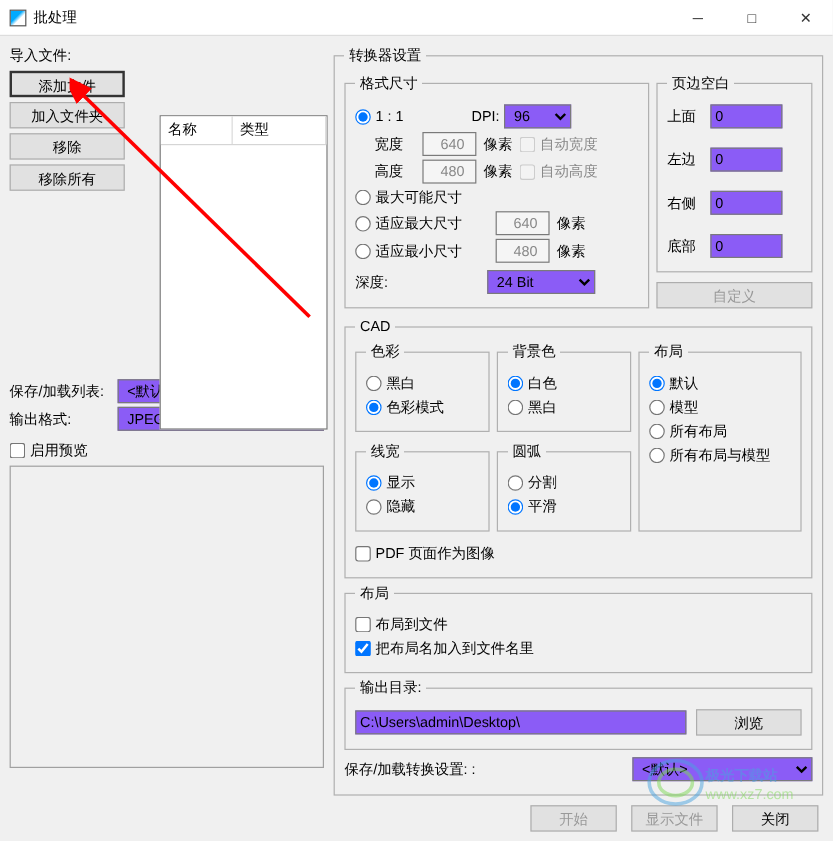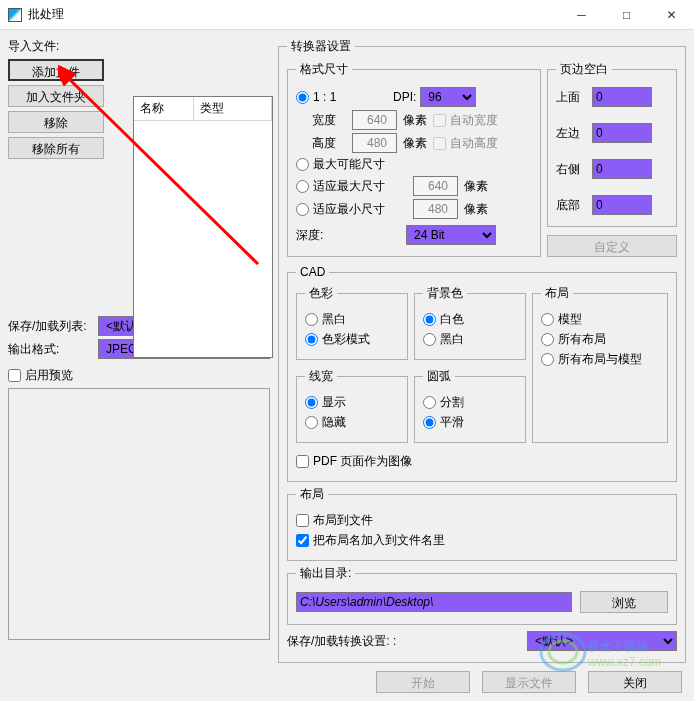--- a/index.html
+++ b/index.html
@@ -21,21 +21,21 @@
 .listhead div { padding: 3px 6px; border-right: 1px solid #d5d5d5; background: #fff; }
 .row { display: flex; align-items: center; margin: 3px 0; }
 .row label { margin-right: 4px; }
 select, input[type="text"] { border: 1px solid #7a7a7a; background: #8b5cf6; height: 20px; padding: 1px 3px; }
 input[type="text"][readonly] { background: #f5f5f5; color: #888; padding-left: 14px; }
 input[type="checkbox"], input[type="radio"] { margin: 0 4px 0 0; vertical-align: middle; }
 .preview { border: 1px solid #a0a0a0; height: 252px; margin-top: 4px; }
 .small-input { width: 45px; text-align:left; }
 .margin-input { width: 60px; }
 .bottom-bar { position: absolute; bottom: 8px; right: 12px; display: flex; gap: 12px; }
-.bottom-bar .btn { width: 94px; margin: 0; display: inline-block; }
+.bottom-bar .btn { width: 72px; margin: 0; display: inline-block; }
 .arrow { position: absolute; left: 58px; top: 64px; pointer-events: none; z-index: 100; }
 .watermark { position: absolute; right: 6px; bottom: 26px; opacity: 0.5; z-index: 200; pointer-events: none; }
 .lbl-dim { color: #888; }
 </style>
 </head>
 <body>
 
 <div class="titlebar">
   <div class="icon"></div>
   <div class="title">批处理</div>
@@ -205,20 +205,24 @@
                 <div class="row">
                     <input type="radio" name="arc" checked="" style="">
                     <span>平滑</span>
                   </div>
               </fieldset>
             </div>
           </div>
           <fieldset style="flex:1;">
             <legend>布局</legend>
             <div class="row">
+                <input type="radio" name="lay" checked="" style="">
+                <span>默认</span>
+              </div>
+            <div class="row">
                 <input type="radio" name="lay" style="">
                 <span>模型</span>
               </div>
             <div class="row">
                 <input type="radio" name="lay" style="">
                 <span>所有布局</span>
               </div>
             <div class="row">
                 <input type="radio" name="lay" style="">
                 <span>所有布局与模型</span>
@@ -239,21 +243,21 @@
           </div>
         <div class="row">
             <input type="checkbox" checked="" style="">
             <span>把布局名加入到文件名里</span>
           </div>
       </fieldset>
 
       <fieldset style="margin-top:4px;">
         <legend>输出目录:</legend>
         <div class="row">
-          <input type="text" style="flex: 1 1 0%; font-style: italic;" value="C:\Users\admin\Desktop\">
+          <input type="text" style="flex: 1 1 0%;" value="C:\Users\admin\Desktop\">
           <button class="btn btn-wide" style="margin-left:8px;">浏览</button>
         </div>
       </fieldset>
 
       <div class="row" style="margin-top:6px;">
         <span style="flex:1;">保存/加载转换设置: :</span>
         <select style="width:150px;"><option>&lt;默认&gt;</option></select>
       </div>
     </fieldset>
   </div>

